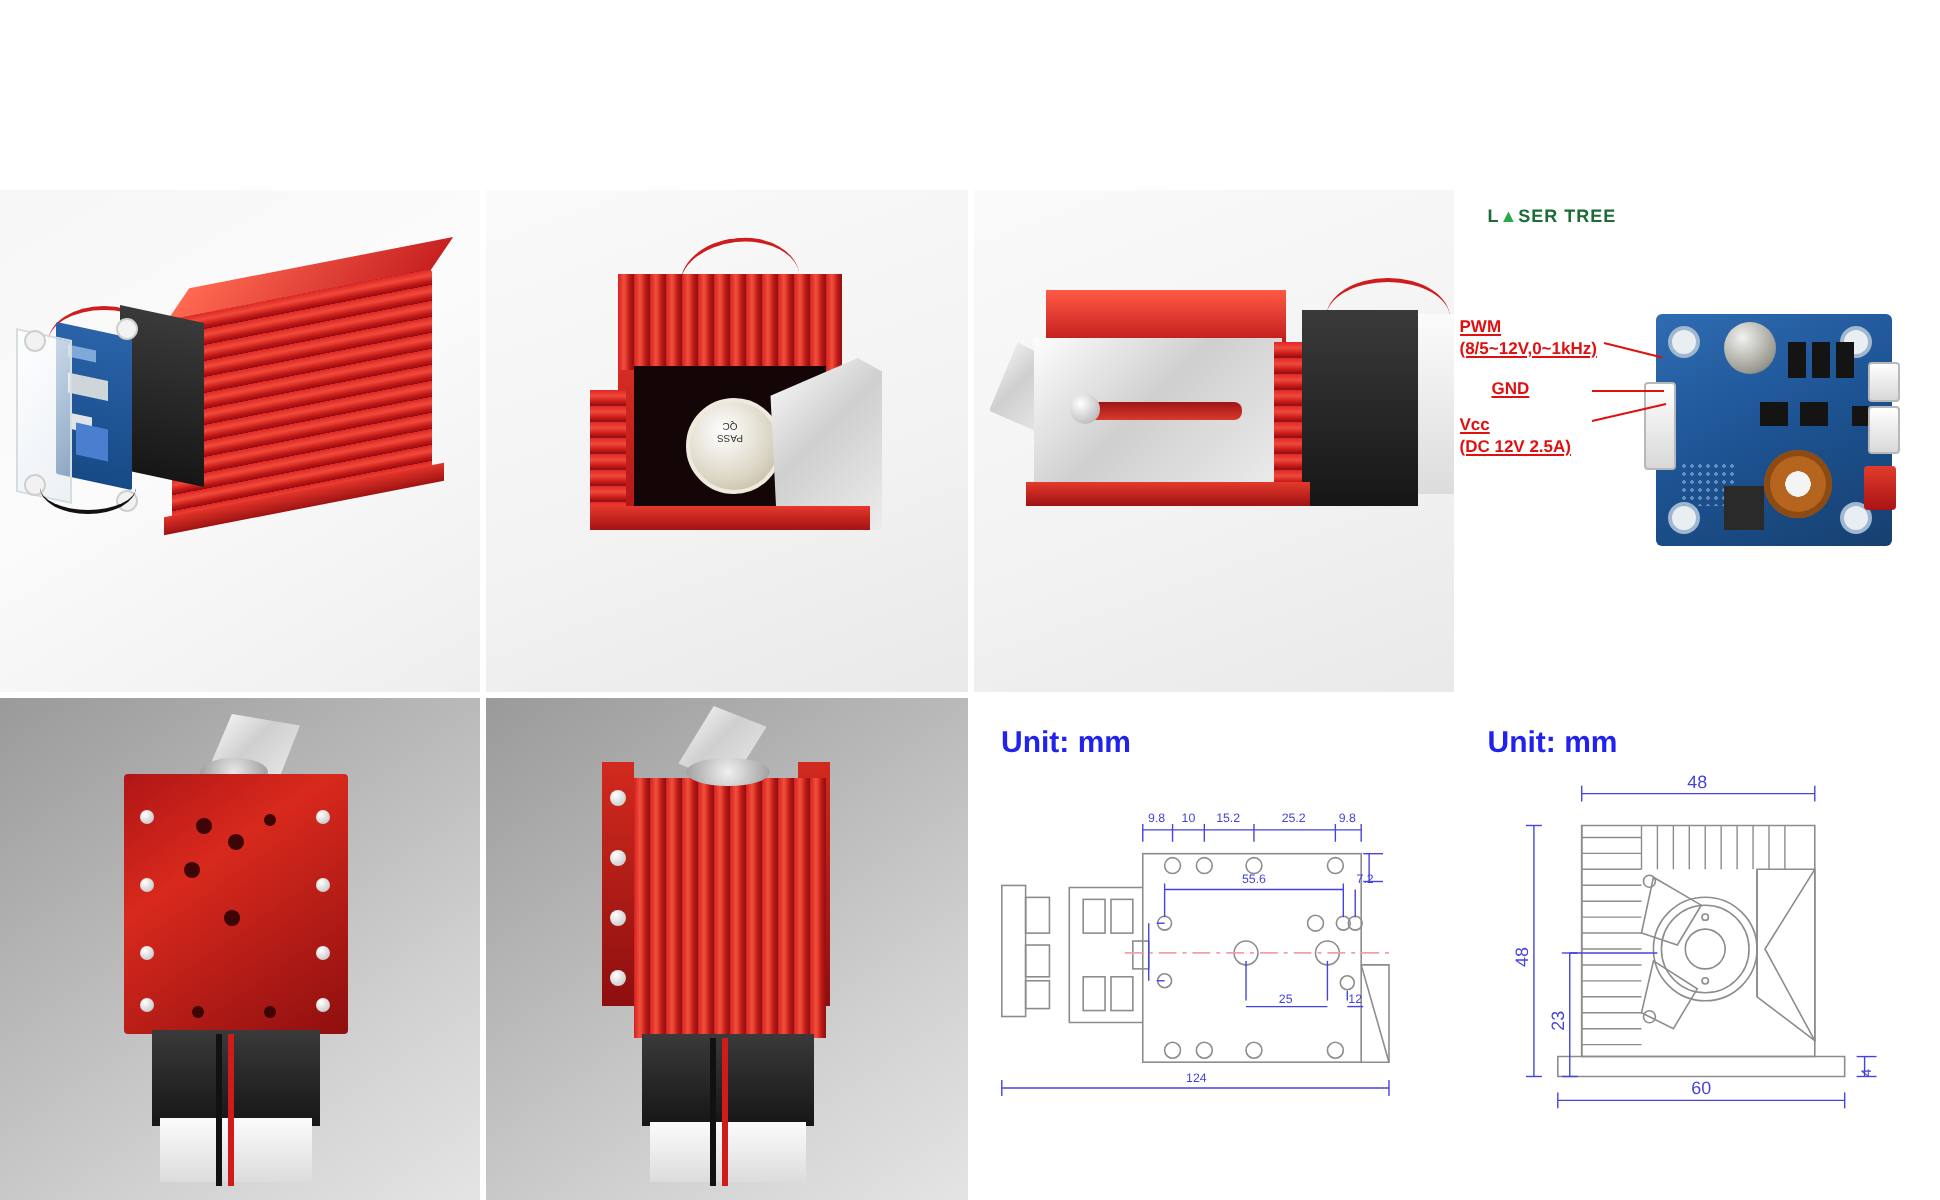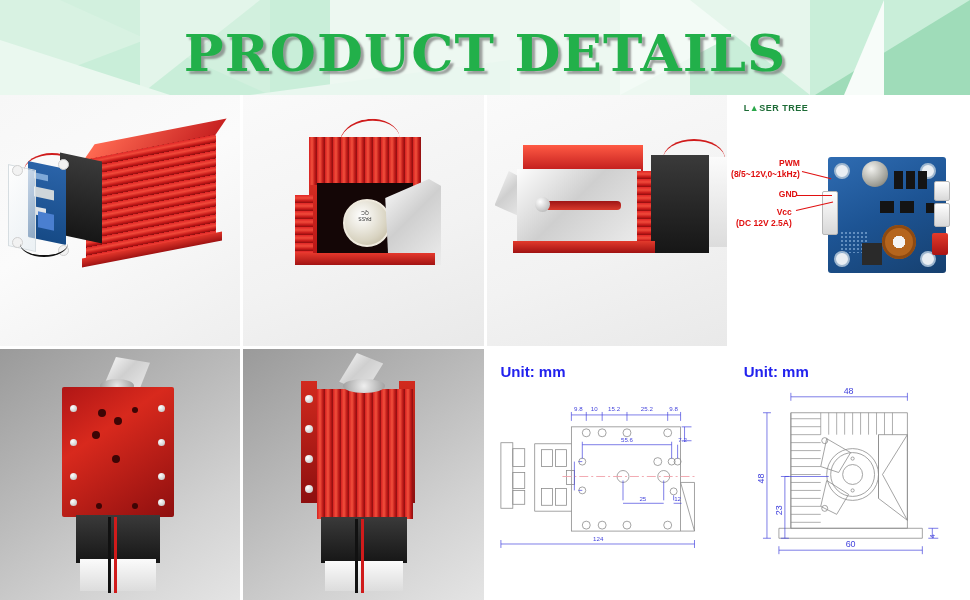--- a/index.html
+++ b/index.html
@@ -113,22 +113,22 @@
   .pcb-cap{position:absolute;left:34px;top:4px;width:26px;height:26px;border-radius:50%;
      background:radial-gradient(circle at 36% 30%,#f2f2ee,#9a9a92 70%,#5d5d57);}
   .pcb-coil{position:absolute;left:54px;top:68px;width:34px;height:34px;border-radius:50%;
      background:radial-gradient(circle at 50% 50%,#f4f4f4 0 26%,#b5651d 27% 100%);
      box-shadow:inset 0 0 0 3px #8d4a12;}
   .pcb-blk{position:absolute;background:#141414;}
   .pcb-conn{position:absolute;background:linear-gradient(180deg,#fff,#d8d8d8);border:1px solid #b8b8b8;}
   .pcb-red{position:absolute;background:linear-gradient(180deg,#e23b2b,#a91414);}
   .pcb-dots{position:absolute;left:12px;top:74px;width:28px;height:22px;
      background-image:radial-gradient(#7fa8d4 .9px,transparent 1px);background-size:4px 4px;opacity:.7;}
-  .lbl{position:absolute;color:#e01010;font-size:8.5px;font-weight:bold;text-align:right;
-     line-height:1.25;white-space:nowrap;}
+  .lbl{position:absolute;color:#e01010;font-size:8.5px;font-weight:bold;text-align:left;
+     line-height:1.25;white-space:nowrap;text-decoration:underline;}
   .lead{position:absolute;height:0;border-top:1px solid #e01010;transform-origin:left center;}
 
   
   .c5-plate{position:absolute;left:62px;top:38px;width:112px;height:130px;
      background:linear-gradient(145deg,#b01616 0%,#d8291d 35%,#8e0f0f 100%);border-radius:2px;}
   .c5-hole{position:absolute;width:7px;height:7px;border-radius:50%;
      background:radial-gradient(circle at 35% 32%,#fff,#b9b9b9);}
   .c5-dark{position:absolute;width:8px;height:8px;border-radius:50%;background:#3d0505;}
   .c5-fan{position:absolute;left:76px;top:166px;width:84px;height:48px;}
   .c5-wht{position:absolute;left:80px;top:210px;width:76px;height:32px;}
@@ -155,33 +155,20 @@
   
   .unit{position:absolute;left:14px;top:14px;font-size:15px;font-weight:bold;color:#2222ee;
      font-family:"Liberation Sans",sans-serif;}
   .draw-svg{position:absolute;left:0;top:0;width:100%;height:100%;}
 </style>
 </head>
 <body>
 
 <div class="page">
 
-  <div class="header">
-    <div class="hdr-facet f1"></div>
-    <div class="hdr-facet f4"></div>
-    <div class="hdr-facet f3"></div>
-    <div class="hdr-facet f2"></div>
-    <div class="hdr-facet f5"></div>
-    <div class="hdr-facet f10"></div>
-    <div class="hdr-facet f6"></div>
-    <div class="hdr-facet f7"></div>
-    <div class="hdr-facet f8"></div>
-    <div class="hdr-facet f9"></div>
-    <div class="hdr-title">PRODUCT DETAILS</div>
-  </div>
 
   <div class="grid">
 
     <div class="cell ph-a">
       <div class="c1-wire"></div>
       <div class="c1-top"></div>
       <div class="c1-heat fin-h"></div>
       <div class="c1-base"></div>
       <div class="c1-fan black"></div>
       <div class="c1-pcb pcb">
@@ -250,21 +237,21 @@
       </div>
 
       <div class="lead" style="left:72px;top:76px;width:30px;transform:rotate(14deg);"></div>
       <div class="lead" style="left:66px;top:100px;width:36px;"></div>
       <div class="lead" style="left:66px;top:115px;width:38px;transform:rotate(-13deg);"></div>
 
       <div class="lbl" style="left:0;top:63px;width:70px;">
         <span>PWM</span><br>
         <span>(8/5~12V,0~1kHz)</span>
       </div>
-      <div class="lbl" style="left:6px;top:94px;width:62px;">
+      <div class="lbl" style="left:16px;top:94px;width:62px;">
         <span>GND</span>
       </div>
       <div class="lbl" style="left:0;top:112px;width:62px;">
         <span>Vcc</span><br>
         <span>(DC 12V 2.5A)</span>
       </div>
     </div>
 
     <div class="cell ph-grey">
       <div class="c5-shield silver"></div>

